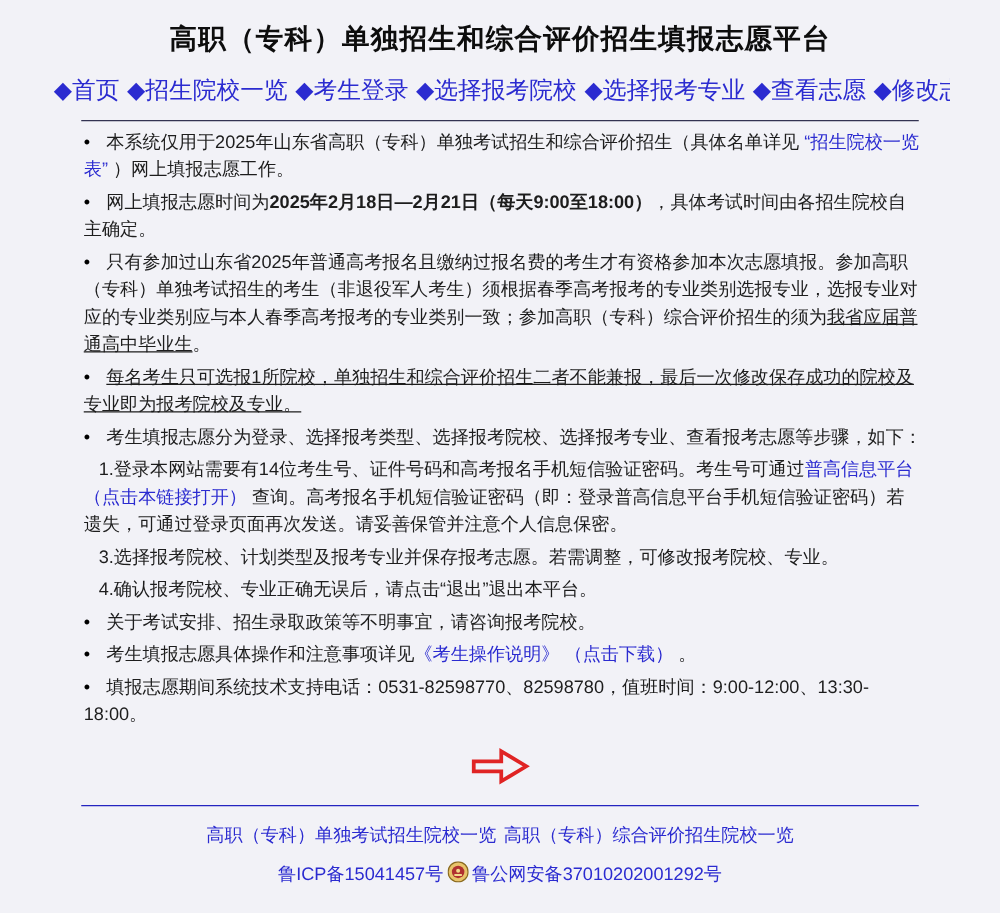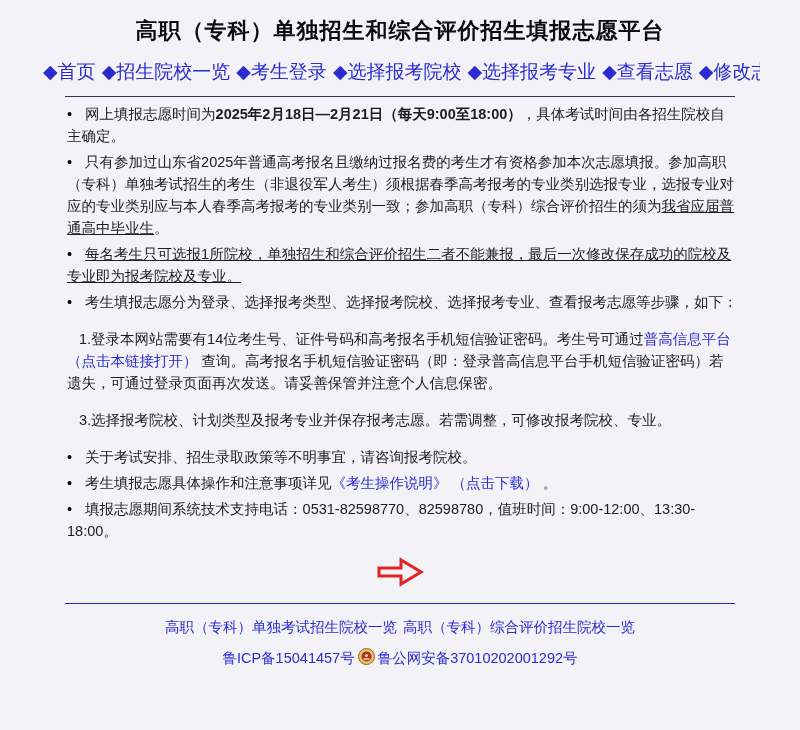--- a/index.html
+++ b/index.html
@@ -10,21 +10,21 @@
   html,body{margin:0;padding:0;}
   body{background:var(--bg);font-family:"Liberation Sans","DejaVu Sans",sans-serif;}
   .page{width:720px;height:730px;margin:0 auto;background:var(--bg);overflow:hidden;position:relative;}
   .title{margin-top:16px;text-align:center;font-size:22px;font-weight:bold;color:#0d0d0d;letter-spacing:1px;}
   .nav{margin-top:13px;text-align:center;font-size:19px;white-space:nowrap;}
   .nav a{color:var(--link);text-decoration:none;margin:0 3px;}
   .top-rule{border:none;border-top:1.5px solid var(--rule-top);margin:11px 25px 6px 25px;}
   .content{margin:0 22px 0 27px;font-size:14.5px;color:var(--text);line-height:22px;}
   .notice-bullet{margin:4px 0;}
   .notice-bullet::before{content:"•";margin-right:13px;color:#000;}
-  .notice-sub{margin:15px 0;text-indent:12px;}
+  .notice-sub{margin:4px 0;text-indent:12px;}
   .seg-plain{}
   .seg-bold{font-weight:bold;}
   .seg-underline{text-decoration:underline;}
   a.seg-link{color:var(--link);text-decoration:none;}
   .login-row{margin-top:14px;display:flex;justify-content:center;align-items:center;gap:15px;}
   .arrow-wrap{display:inline-flex;align-items:center;}
   .login-btn{border:3px solid var(--accent-red);background:transparent;color:var(--link);
     font-weight:bold;font-size:15.5px;padding:8px 18px;cursor:pointer;letter-spacing:1px;
     font-family:"Liberation Sans","DejaVu Sans",sans-serif;}
   .bottom-rule{border:none;border-top:1.5px solid var(--rule-bottom);margin:15px 25px 0 25px;}
@@ -39,26 +39,28 @@
 
 <div class="page">
 
   <div class="title">高职（专科）单独招生和综合评价招生填报志愿平台</div>
 
   <div class="nav"><a href="#">◆首页</a><a href="#">◆招生院校一览</a><a href="#">◆考生登录</a><a href="#">◆选择报考院校</a><a href="#">◆选择报考专业</a><a href="#">◆查看志愿</a><a href="#">◆修改志愿</a><a href="#">◆退出</a></div>
 
   <hr class="top-rule">
 
   <div class="content">
+      <div class="notice-bullet"><span class="seg-plain">本系统仅用于2025年山东省高职（专科）单独考试招生和综合评价招生（具体名单详见 </span><a href="#" class="seg-link">“招生院校一览表”</a><span class="seg-plain"> ）网上填报志愿工作。</span></div>
       <div class="notice-bullet"><span class="seg-plain">网上填报志愿时间为</span><span class="seg-bold">2025年2月18日—2月21日（每天9:00至18:00）</span><span class="seg-plain">，具体考试时间由各招生院校自主确定。</span></div>
       <div class="notice-bullet"><span class="seg-plain">只有参加过山东省2025年普通高考报名且缴纳过报名费的考生才有资格参加本次志愿填报。参加高职（专科）单独考试招生的考生（非退役军人考生）须根据春季高考报考的专业类别选报专业，选报专业对应的专业类别应与本人春季高考报考的专业类别一致；参加高职（专科）综合评价招生的须为</span><span class="seg-underline">我省应届普通高中毕业生</span><span class="seg-plain">。</span></div>
       <div class="notice-bullet"><span class="seg-underline">每名考生只可选报1所院校，单独招生和综合评价招生二者不能兼报，最后一次修改保存成功的院校及专业即为报考院校及专业。</span></div>
       <div class="notice-bullet"><span class="seg-plain">考生填报志愿分为登录、选择报考类型、选择报考院校、选择报考专业、查看报考志愿等步骤，如下：</span></div>
       <div class="notice-sub"><span class="seg-plain">1.登录本网站需要有14位考生号、证件号码和高考报名手机短信验证密码。考生号可通过</span><a href="#" class="seg-link">普高信息平台（点击本链接打开）</a><span class="seg-plain"> 查询。高考报名手机短信验证密码（即：登录普高信息平台手机短信验证密码）若遗失，可通过登录页面再次发送。请妥善保管并注意个人信息保密。</span></div>
       <div class="notice-sub"><span class="seg-plain">3.选择报考院校、计划类型及报考专业并保存报考志愿。若需调整，可修改报考院校、专业。</span></div>
+      <div class="notice-sub"><span class="seg-plain">4.确认报考院校、专业正确无误后，请点击“退出”退出本平台。</span></div>
       <div class="notice-bullet"><span class="seg-plain">关于考试安排、招生录取政策等不明事宜，请咨询报考院校。</span></div>
       <div class="notice-bullet"><span class="seg-plain">考生填报志愿具体操作和注意事项详见</span><a href="#" class="seg-link">《考生操作说明》</a><span class="seg-plain"> </span><a href="#" class="seg-link">（点击下载）</a><span class="seg-plain"> 。</span></div>
       <div class="notice-bullet"><span class="seg-plain">填报志愿期间系统技术支持电话：0531-82598770、82598780，值班时间：9:00-12:00、13:30-18:00。</span></div>
     </div>
 
   <div class="login-row">
     <span class="arrow-wrap">
       <svg width="48" height="32" viewBox="0 0 48 32">
         <polygon points="3,12 25,12 25,4 45,16 25,28 25,20 3,20" fill="#f2f2f7" stroke="#e02424" stroke-width="3" stroke-linejoin="miter"></polygon>
       </svg>

